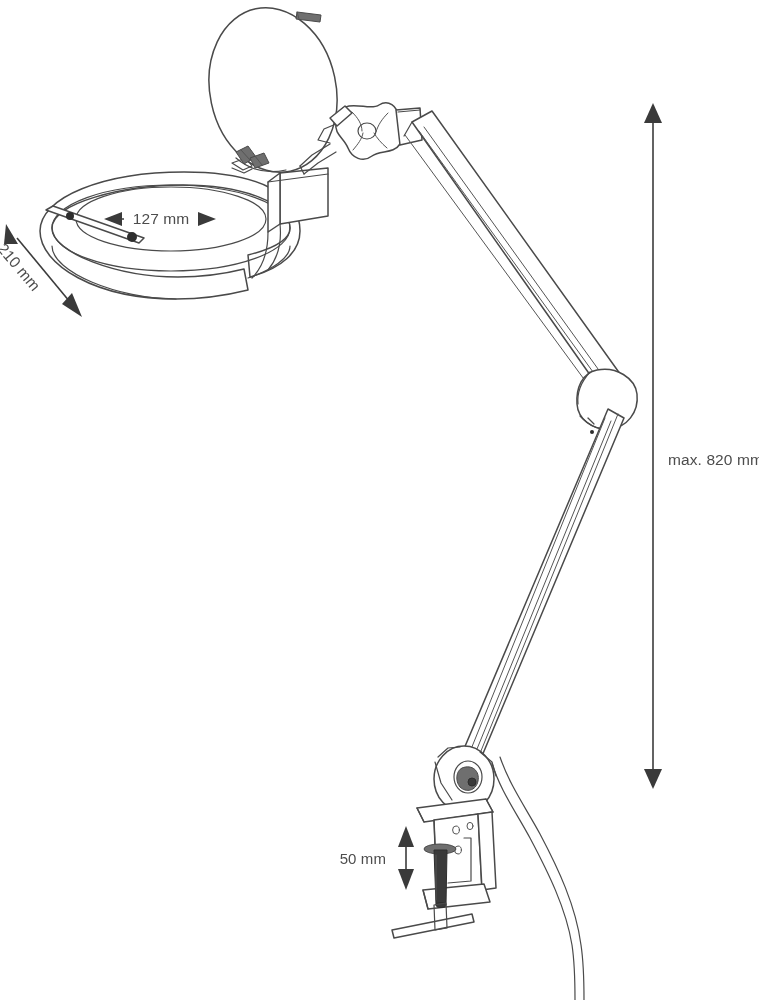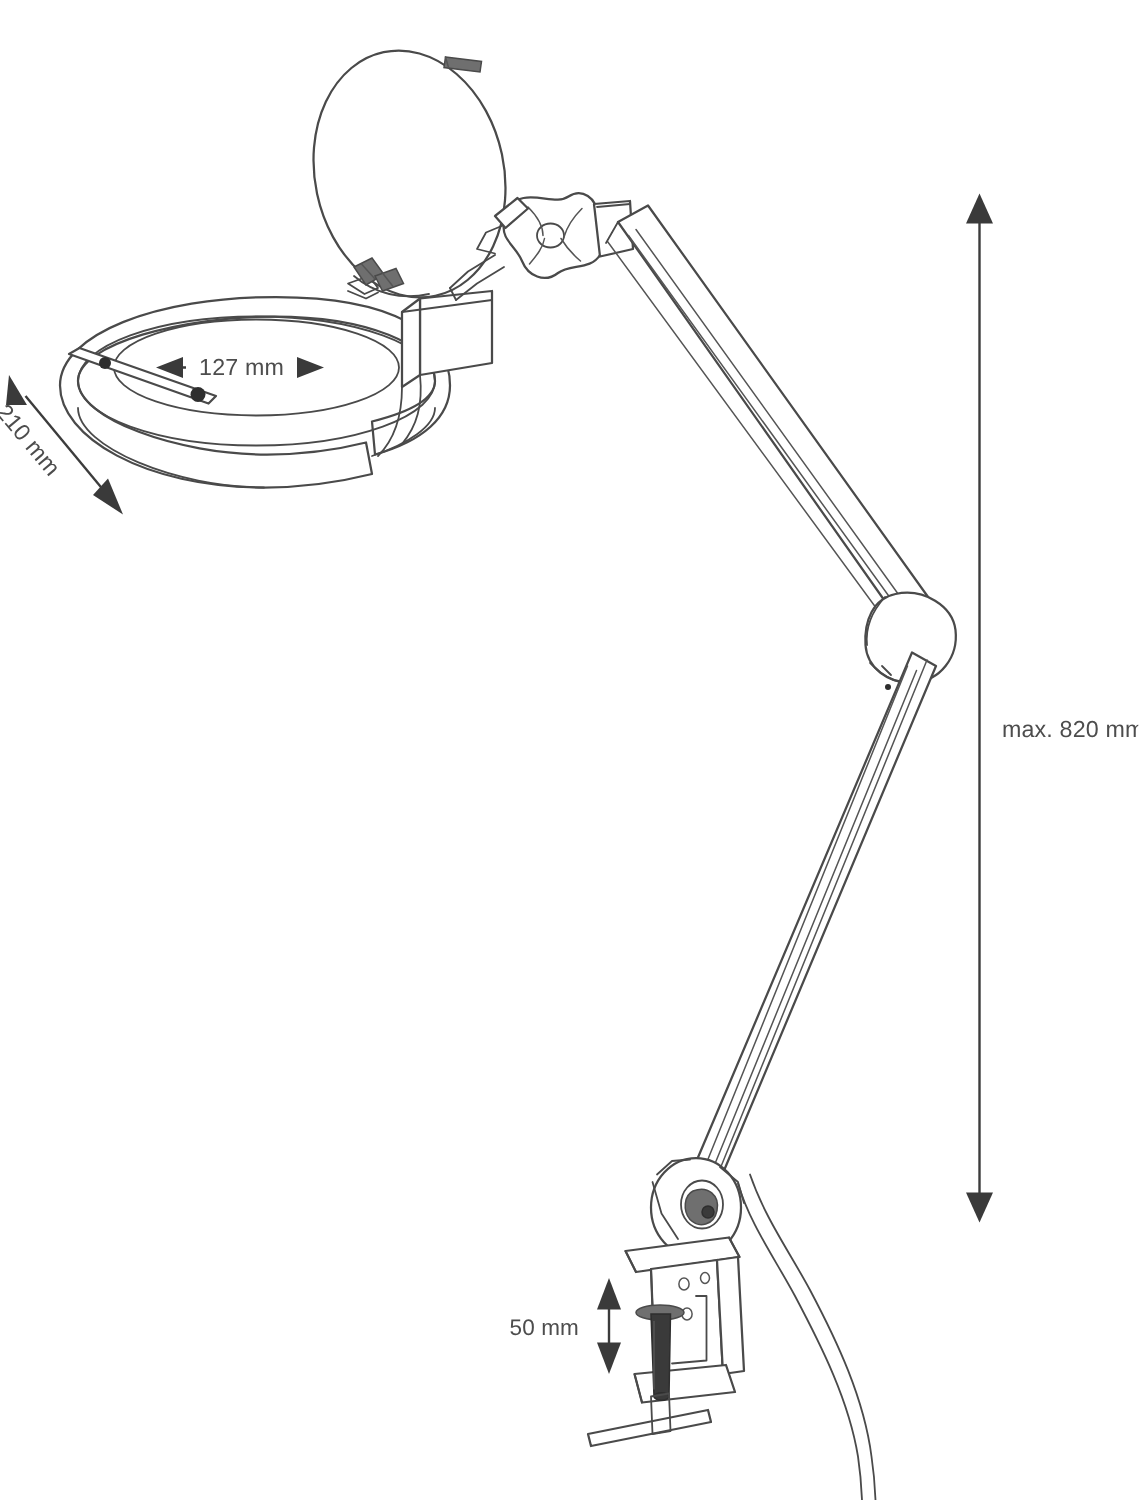--- a/index.html
+++ b/index.html
@@ -2,21 +2,21 @@
 <html><head>
 <meta charset="utf-8">
 <title>Magnifier Lamp Dimension Drawing</title>
 <style>
   html,body{margin:0;padding:0;background:#ffffff;}
   body{
     width:759px;height:1000px;overflow:hidden;
     font-family:"Liberation Sans","DejaVu Sans",sans-serif;
     position:relative;
   }
-  #drawing-root{position:absolute;inset:0;width:759px;height:738px;margin-top:26px;}
+  #drawing-root{position:absolute;inset:0;width:759px;height:738px;}
   svg{display:block;}
   .dim-text{
     font-family:"Liberation Sans","DejaVu Sans",sans-serif;
     font-size:15.5px;
     fill:#4d4d4d;
     letter-spacing:0.1px;
     dominant-baseline:middle;
   }
   .dim-text-small{font-size:15px;}
   .lead{stroke:#3c3c3c;stroke-width:1.6;fill:none;}

